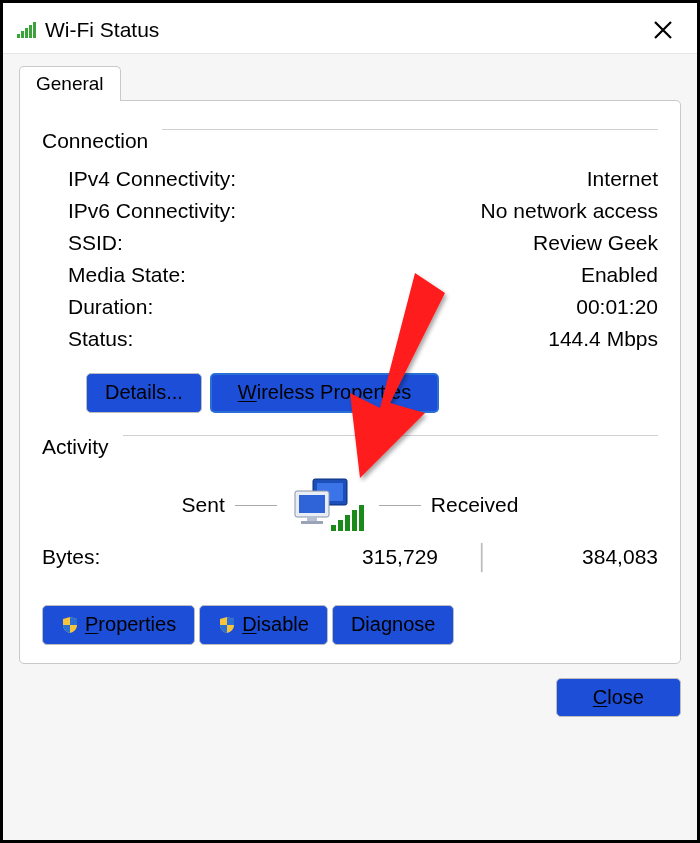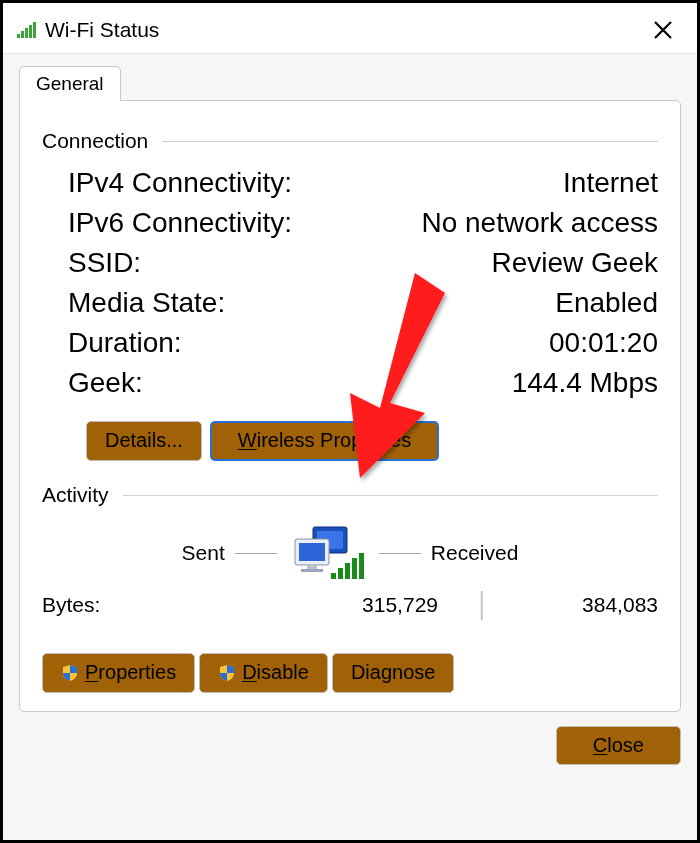--- a/index.html
+++ b/index.html
@@ -51,45 +51,44 @@
     }
     .tabpanel {
       background: #fff;
       border: 1px solid #c9c9c9;
       border-radius: 0 5px 5px 5px;
       padding: 22px 22px 18px 22px;
       position: relative;
     }
     .section-head {
       display: flex;
-      align-items: center;
       gap: 14px;
       margin: 6px 0 10px 0;
     }
     .section-head .label { font-size: 21px; }
     .section-head .rule { flex: 1; height: 1px; background: #d0d0d0; }
     .kv-row {
       display: flex;
       justify-content: space-between;
       padding: 4px 0;
-      font-size: 28px;
+      font-size: 21px;
     }
     .kv-row .k { margin-left: 26px; }
     .signal-row {
       display: flex;
       justify-content: space-between;
       align-items: center;
       margin-top: 10px;
     }
     .signal-row .k { margin-left: 26px; font-size: 21px; }
     .signal-bars { margin-right: 6px; }
     .btn-row { display: flex; gap: 8px; margin: 18px 0 6px 44px; }
     .btn {
       border: 1px solid #bdbdbd;
-      background: #a16207;
+      background: #1d4ed8;
       border-radius: 5px;
       padding: 7px 18px 8px 18px;
       font-size: 20px;
       cursor: pointer;
       display: flex;
       align-items: center;
       gap: 6px;
     }
     .btn.hl { border: 2px solid #2a6fd6; padding: 6px 26px 7px 26px; }
     .under { text-decoration: underline; text-decoration-thickness: 1px; text-underline-offset: 2px; }
@@ -172,21 +171,21 @@
     </div>
     <div class="kv-row">
       <span class="k">Media State:</span>
       <span>Enabled</span>
     </div>
     <div class="kv-row">
       <span class="k">Duration:</span>
       <span>00:01:20</span>
     </div>
     <div class="kv-row">
-      <span class="k">Geek:</span>
+      <span class="k">Status:</span>
       <span>144.4 Mbps</span>
     </div>
 
     <div class="btn-row">
       <button class="btn">
         <span>Details...</span>
       </button>
       <button class="btn hl">
         <span><span class="under">W</span><span>ireless Properties</span></span>
       </button>

